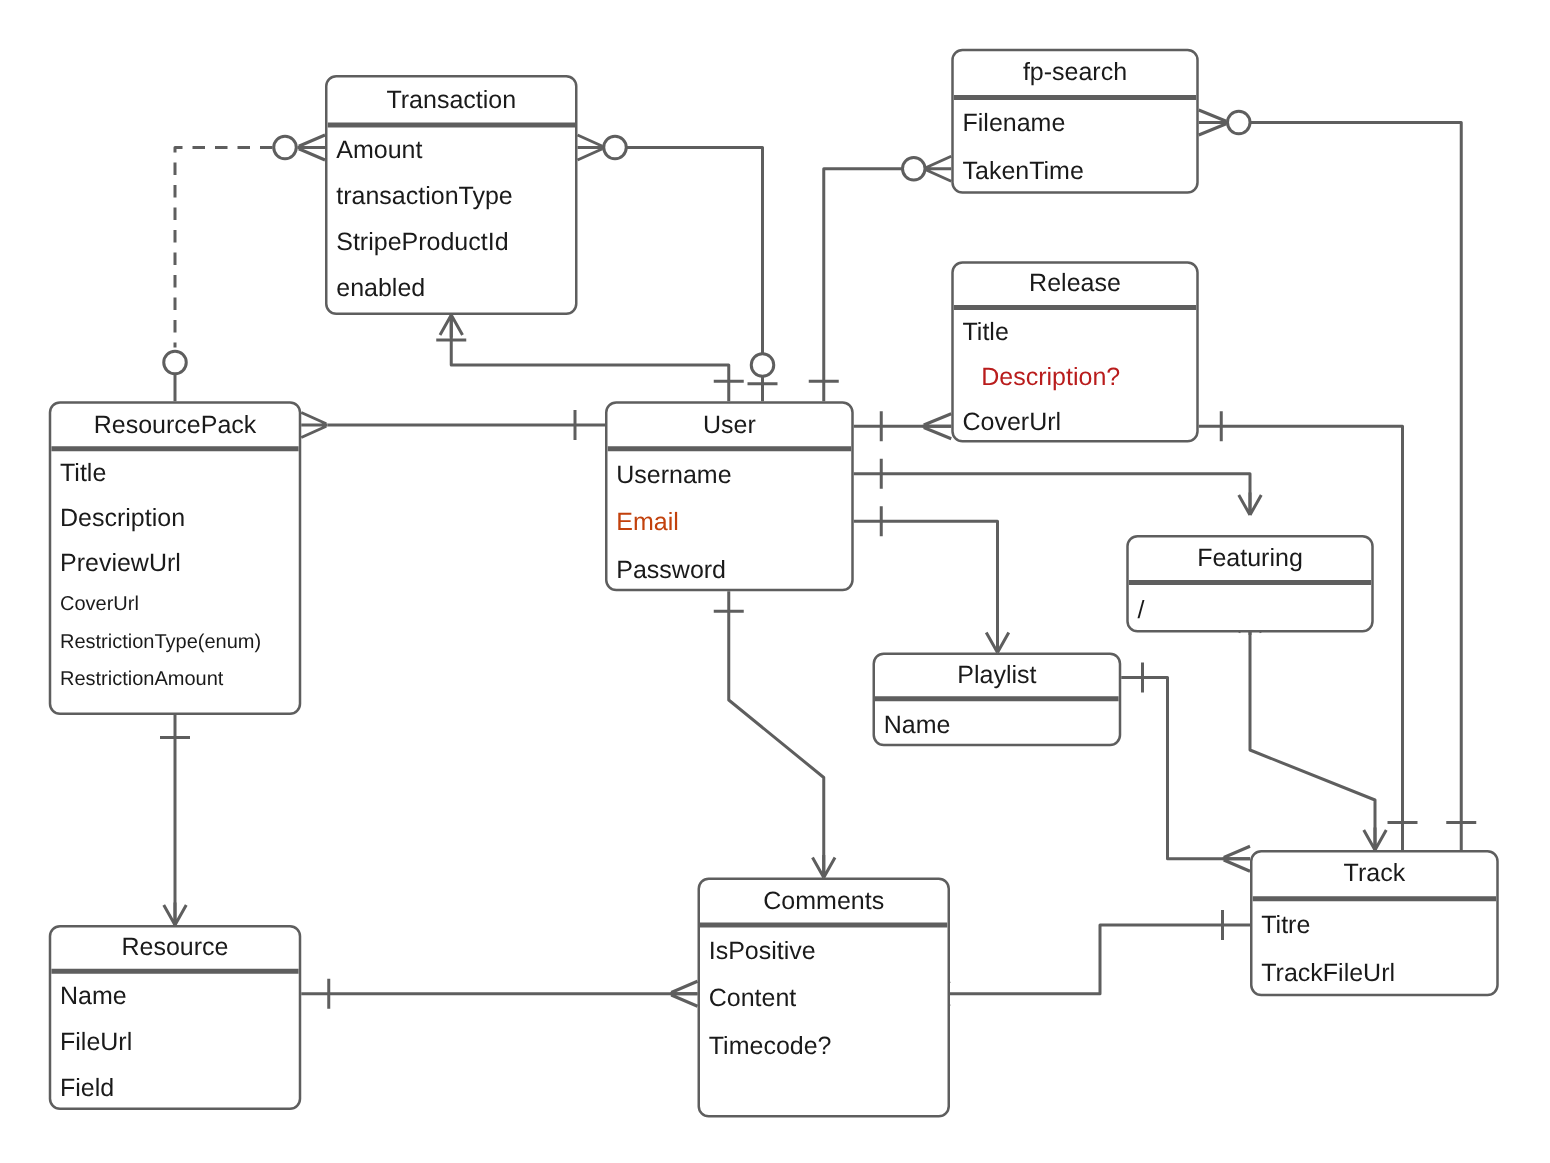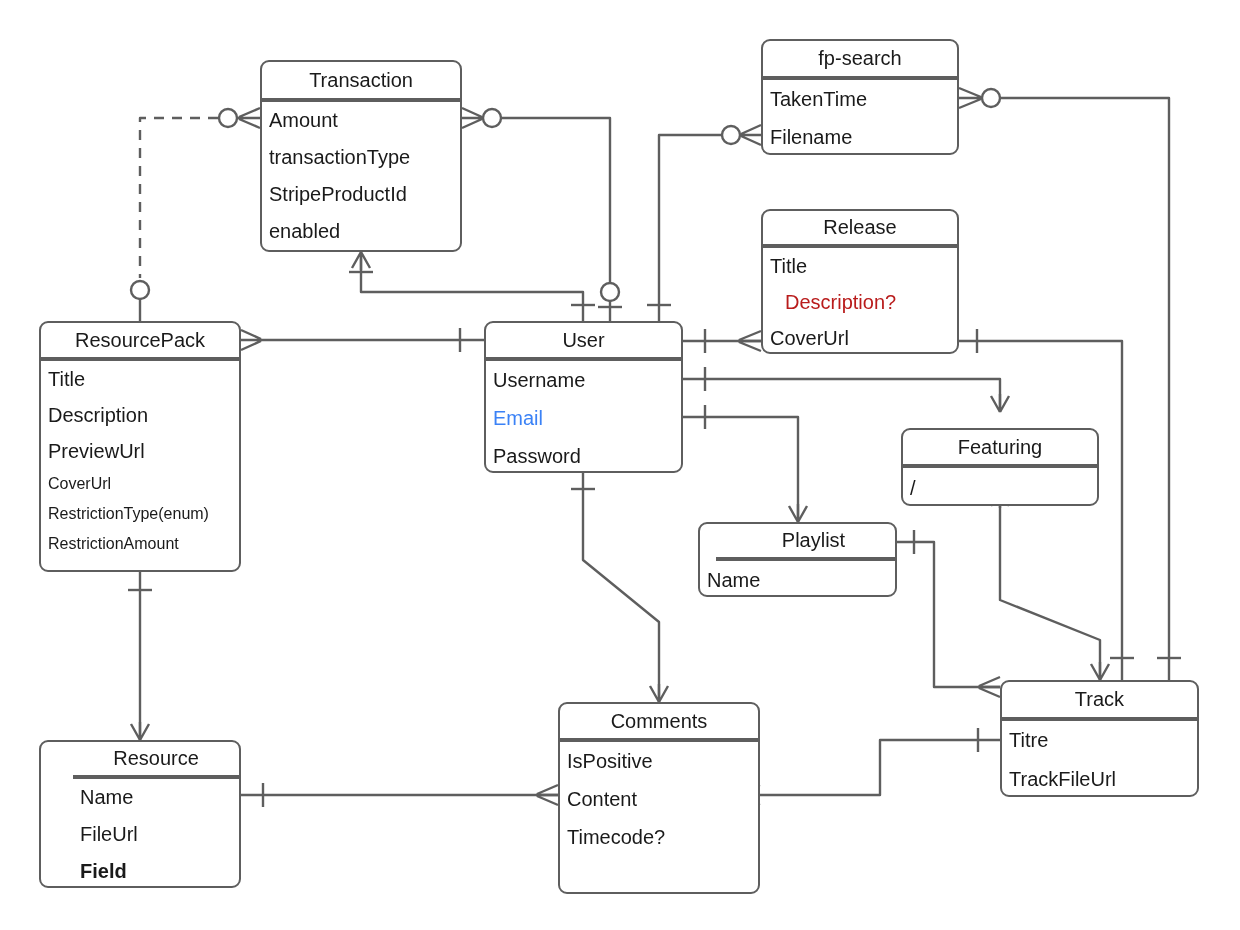--- a/index.html
+++ b/index.html
@@ -192,62 +192,62 @@
 
 <div class="entity" style="left: 260px; top: 60px; width: 202px; height: 192px; border-color: rgb(94, 94, 94);">
       <div class="entity-title" style="height: 40px; font-size: 20px; border-bottom-color: rgb(94, 94, 94); color: rgb(26, 26, 26);">Transaction</div>
       <div class="attr" style="height: 37px; font-size: 20px; color: rgb(26, 26, 26);">Amount</div>
       <div class="attr" style="height: 37px; font-size: 20px; color: rgb(26, 26, 26);">transactionType</div>
       <div class="attr" style="height: 37px; font-size: 20px; color: rgb(26, 26, 26);">StripeProductId</div>
       <div class="attr" style="height: 37px; font-size: 20px; color: rgb(26, 26, 26);">enabled</div>
     </div>
     <div class="entity" style="left: 761px; top: 39px; width: 198px; height: 116px; border-color: rgb(94, 94, 94);">
       <div class="entity-title" style="height: 39px; font-size: 20px; border-bottom-color: rgb(94, 94, 94); color: rgb(26, 26, 26);">fp-search</div>
+      <div class="attr" style="height: 38px; font-size: 20px; color: rgb(26, 26, 26);">Filename</div>
       <div class="attr" style="height: 38px; font-size: 20px; color: rgb(26, 26, 26);">TakenTime</div>
-      <div class="attr" style="height: 38px; font-size: 20px; color: rgb(26, 26, 26);">Filename</div>
     </div>
     <div class="entity" style="left: 761px; top: 209px; width: 198px; height: 145px; border-color: rgb(94, 94, 94);">
       <div class="entity-title" style="height: 37px; font-size: 20px; border-bottom-color: rgb(94, 94, 94); color: rgb(26, 26, 26);">Release</div>
       <div class="attr" style="height: 36px; font-size: 20px; color: rgb(26, 26, 26);">Title</div>
       <div class="attr" style="height: 36px; font-size: 20px; color: #b91c1c; margin-left: 15px;">Description?</div>
       <div class="attr" style="height: 36px; font-size: 20px; color: rgb(26, 26, 26);">CoverUrl</div>
     </div>
     <div class="entity" style="left: 39px; top: 321px; width: 202px; height: 251px; border-color: rgb(94, 94, 94);">
       <div class="entity-title" style="height: 38px; font-size: 20px; border-bottom-color: rgb(94, 94, 94); color: rgb(26, 26, 26);">ResourcePack</div>
       <div class="attr" style="height: 36px; font-size: 20px; color: rgb(26, 26, 26);">Title</div>
       <div class="attr" style="height: 36px; font-size: 20px; color: rgb(26, 26, 26);">Description</div>
       <div class="attr" style="height: 36px; font-size: 20px; color: rgb(26, 26, 26);">PreviewUrl</div>
       <div class="attr" style="height: 30px; font-size: 16px; color: rgb(26, 26, 26);">CoverUrl</div>
       <div class="attr" style="height: 30px; font-size: 16px; color: rgb(26, 26, 26);">RestrictionType(enum)</div>
       <div class="attr" style="height: 30px; font-size: 16px; color: rgb(26, 26, 26);">RestrictionAmount</div>
     </div>
     <div class="entity" style="left: 484px; top: 321px; width: 199px; height: 152px; border-color: rgb(94, 94, 94);">
       <div class="entity-title" style="height: 38px; font-size: 20px; border-bottom-color: rgb(94, 94, 94); color: rgb(26, 26, 26);">User</div>
       <div class="attr" style="height: 38px; font-size: 20px; color: rgb(26, 26, 26);">Username</div>
-      <div class="attr" style="height: 38px; font-size: 20px; color: #3b82f6;">Email</div>
+      <div class="attr" style="height: 38px; font-size: 20px; color: #c2410c;">Email</div>
       <div class="attr" style="height: 38px; font-size: 20px; color: rgb(26, 26, 26);">Password</div>
     </div>
     <div class="entity" style="left: 901px; top: 428px; width: 198px; height: 78px; border-color: rgb(94, 94, 94);">
       <div class="entity-title" style="height: 38px; font-size: 20px; border-bottom-color: rgb(94, 94, 94); color: rgb(26, 26, 26);">Featuring</div>
       <div class="attr" style="height: 40px; font-size: 20px; color: rgb(26, 26, 26);">/</div>
     </div>
     <div class="entity" style="left: 698px; top: 522px; width: 199px; height: 75px; border-color: rgb(94, 94, 94);">
-      <div class="entity-title" style="height: 37px; font-size: 20px; border-bottom-color: rgb(94, 94, 94); color: rgb(26, 26, 26); margin-left: 16px;">Playlist</div>
+      <div class="entity-title" style="height: 37px; font-size: 20px; border-bottom-color: rgb(94, 94, 94); color: rgb(26, 26, 26);">Playlist</div>
       <div class="attr" style="height: 38px; font-size: 20px; color: rgb(26, 26, 26);">Name</div>
     </div>
     <div class="entity" style="left: 1000px; top: 680px; width: 199px; height: 117px; border-color: rgb(94, 94, 94);">
       <div class="entity-title" style="height: 39px; font-size: 20px; border-bottom-color: rgb(94, 94, 94); color: rgb(26, 26, 26);">Track</div>
       <div class="attr" style="height: 39px; font-size: 20px; color: rgb(26, 26, 26);">Titre</div>
       <div class="attr" style="height: 39px; font-size: 20px; color: rgb(26, 26, 26);">TrackFileUrl</div>
     </div>
     <div class="entity" style="left: 558px; top: 702px; width: 202px; height: 192px; border-color: rgb(94, 94, 94);">
       <div class="entity-title" style="height: 38px; font-size: 20px; border-bottom-color: rgb(94, 94, 94); color: rgb(26, 26, 26);">Comments</div>
       <div class="attr" style="height: 38px; font-size: 20px; color: rgb(26, 26, 26);">IsPositive</div>
       <div class="attr" style="height: 38px; font-size: 20px; color: rgb(26, 26, 26);">Content</div>
       <div class="attr" style="height: 38px; font-size: 20px; color: rgb(26, 26, 26);">Timecode?</div>
     </div>
-    <div class="entity" style="left: 39px; top: 740px; width: 202px; height: 148px; border-color: rgb(94, 94, 94); padding-left: 32px;">
+    <div class="entity" style="left: 39px; top: 740px; width: 202px; height: 148px; border-color: rgb(94, 94, 94);">
       <div class="entity-title" style="height: 37px; font-size: 20px; border-bottom-color: rgb(94, 94, 94); color: rgb(26, 26, 26);">Resource</div>
       <div class="attr" style="height: 37px; font-size: 20px; color: rgb(26, 26, 26);">Name</div>
       <div class="attr" style="height: 37px; font-size: 20px; color: rgb(26, 26, 26);">FileUrl</div>
-      <div class="attr" style="height: 37px; font-size: 20px; color: rgb(26, 26, 26); font-weight: bold;">Field</div>
+      <div class="attr" style="height: 37px; font-size: 20px; color: rgb(26, 26, 26);">Field</div>
     </div>
   </div>
 
 </body></html>

